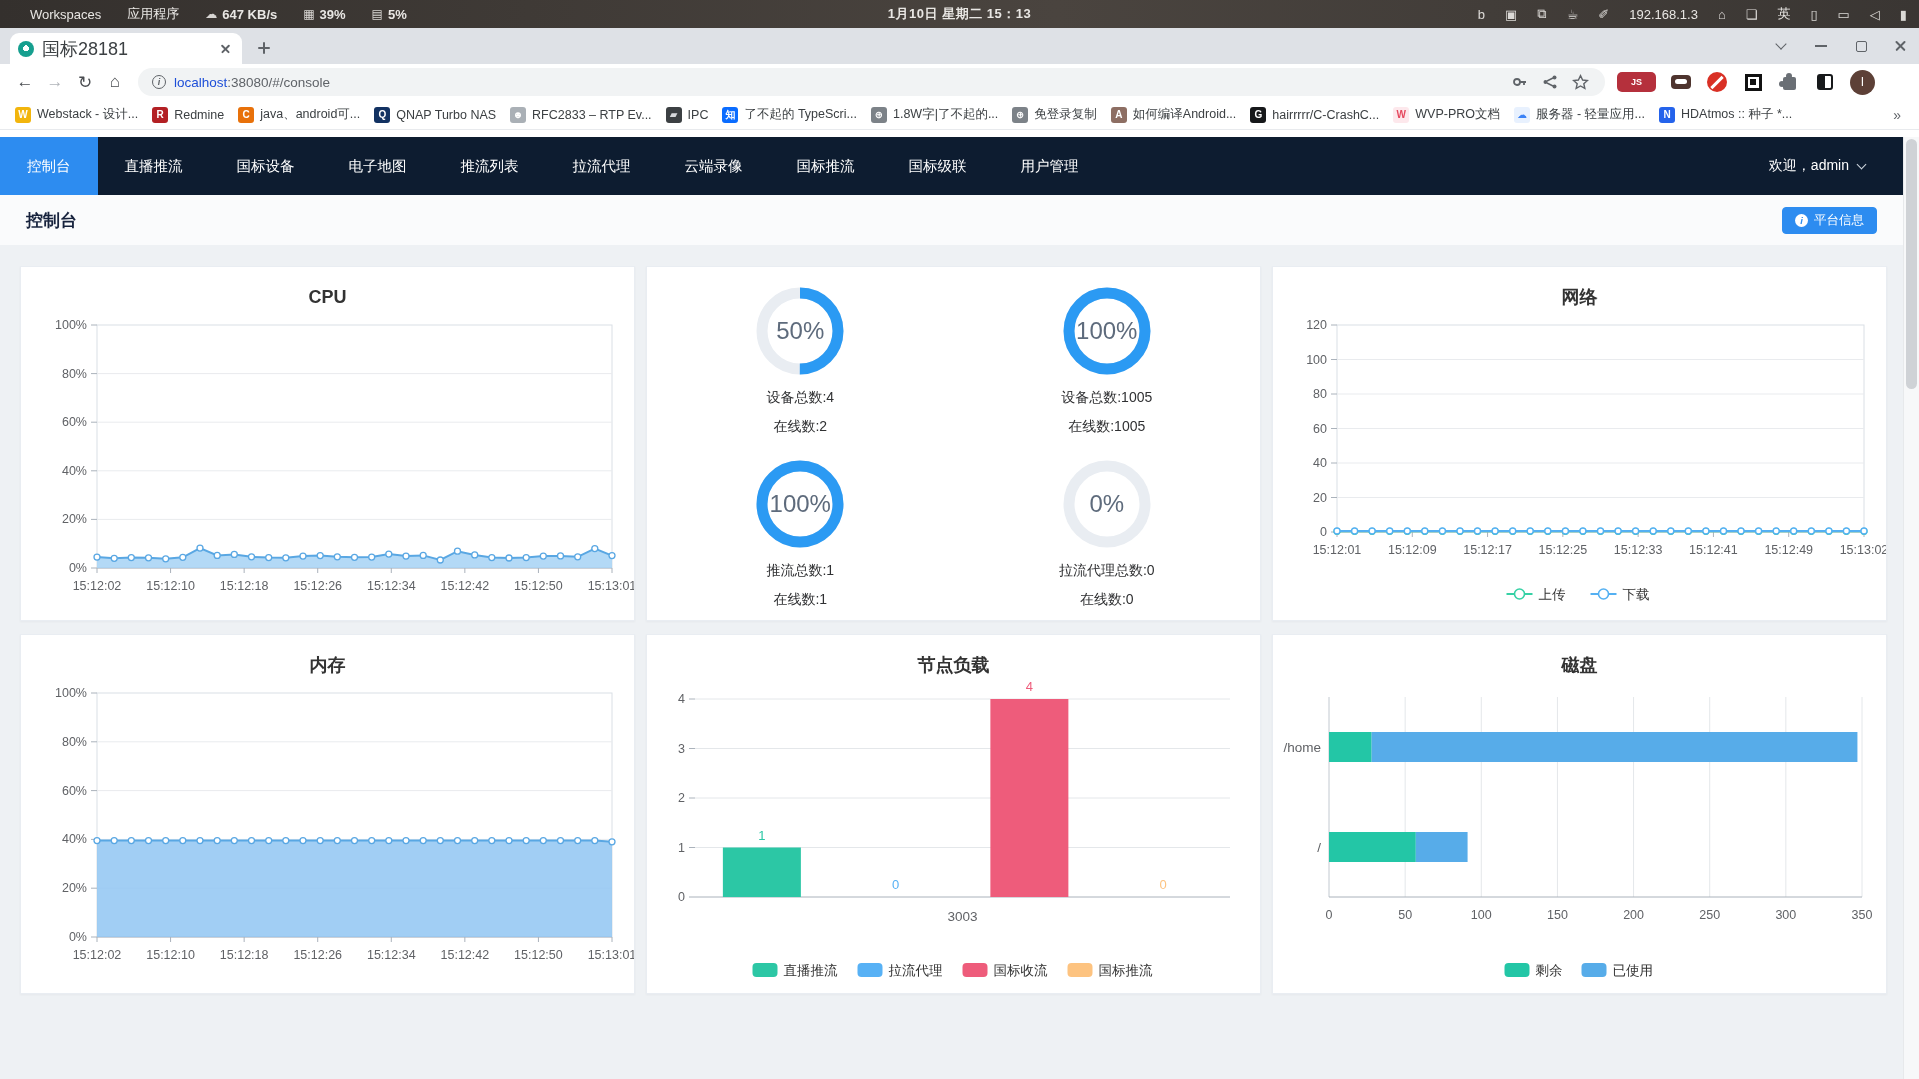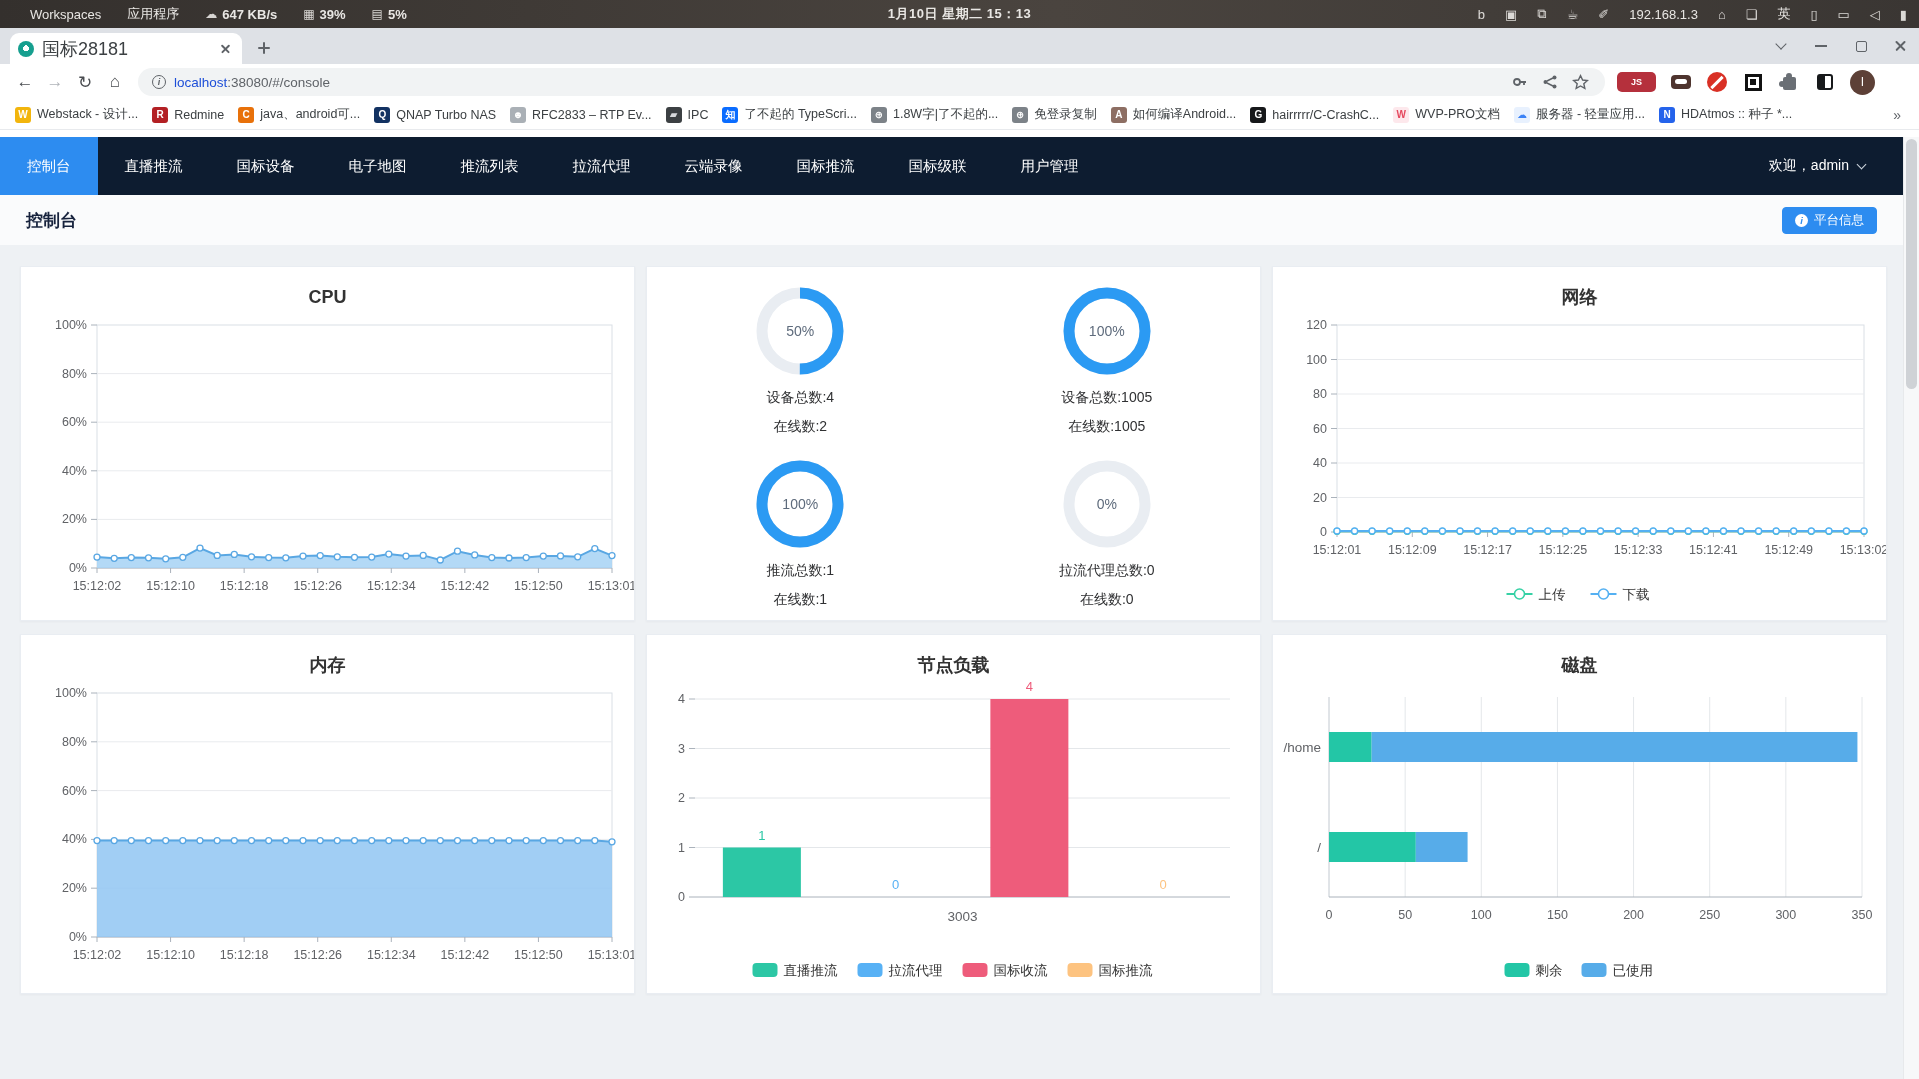--- a/index.html
+++ b/index.html
@@ -87,21 +87,21 @@
 #content{padding:21px 14px 0 20px;margin-right:16px;display:flex;flex-wrap:wrap;gap:13px 11px}
 .card{width:615px;background:#fff;border:1px solid #e9edf2;box-shadow:0 1px 2px rgba(20,30,50,.04)}
 .card.h355{height:355px}
 .card.h360{height:360px}
 .chart{width:100%;height:100%}
 
 
 .rings{display:flex;flex-wrap:wrap;padding-top:6px}
 .ring-cell{width:50%;height:50%;display:flex;flex-direction:column;align-items:center;justify-content:center}
 .donut{position:relative;width:96px;height:96px}
-.ring-num{position:absolute;inset:0;display:flex;align-items:center;justify-content:center;font-size:14px;color:#5e6b7c}
+.ring-num{position:absolute;inset:0;display:flex;align-items:center;justify-content:center;font-size:24px;color:#5e6b7c}
 .ring-label{font-size:14px;color:#303133;line-height:22px;text-align:center;margin-top:7px}
 
 
 #scrollbar{position:fixed;right:0;top:137px;bottom:0;width:16px;background:#f7f8f9;border-left:1px solid #e7e9eb}
 #sb-thumb{position:absolute;left:2px;right:2px;top:2px;height:250px;background:#cfd2d6;border-radius:6px}
 svg text{font-family:"Liberation Sans","DejaVu Sans",sans-serif}
 </style>
 </head>
 <body>
 

